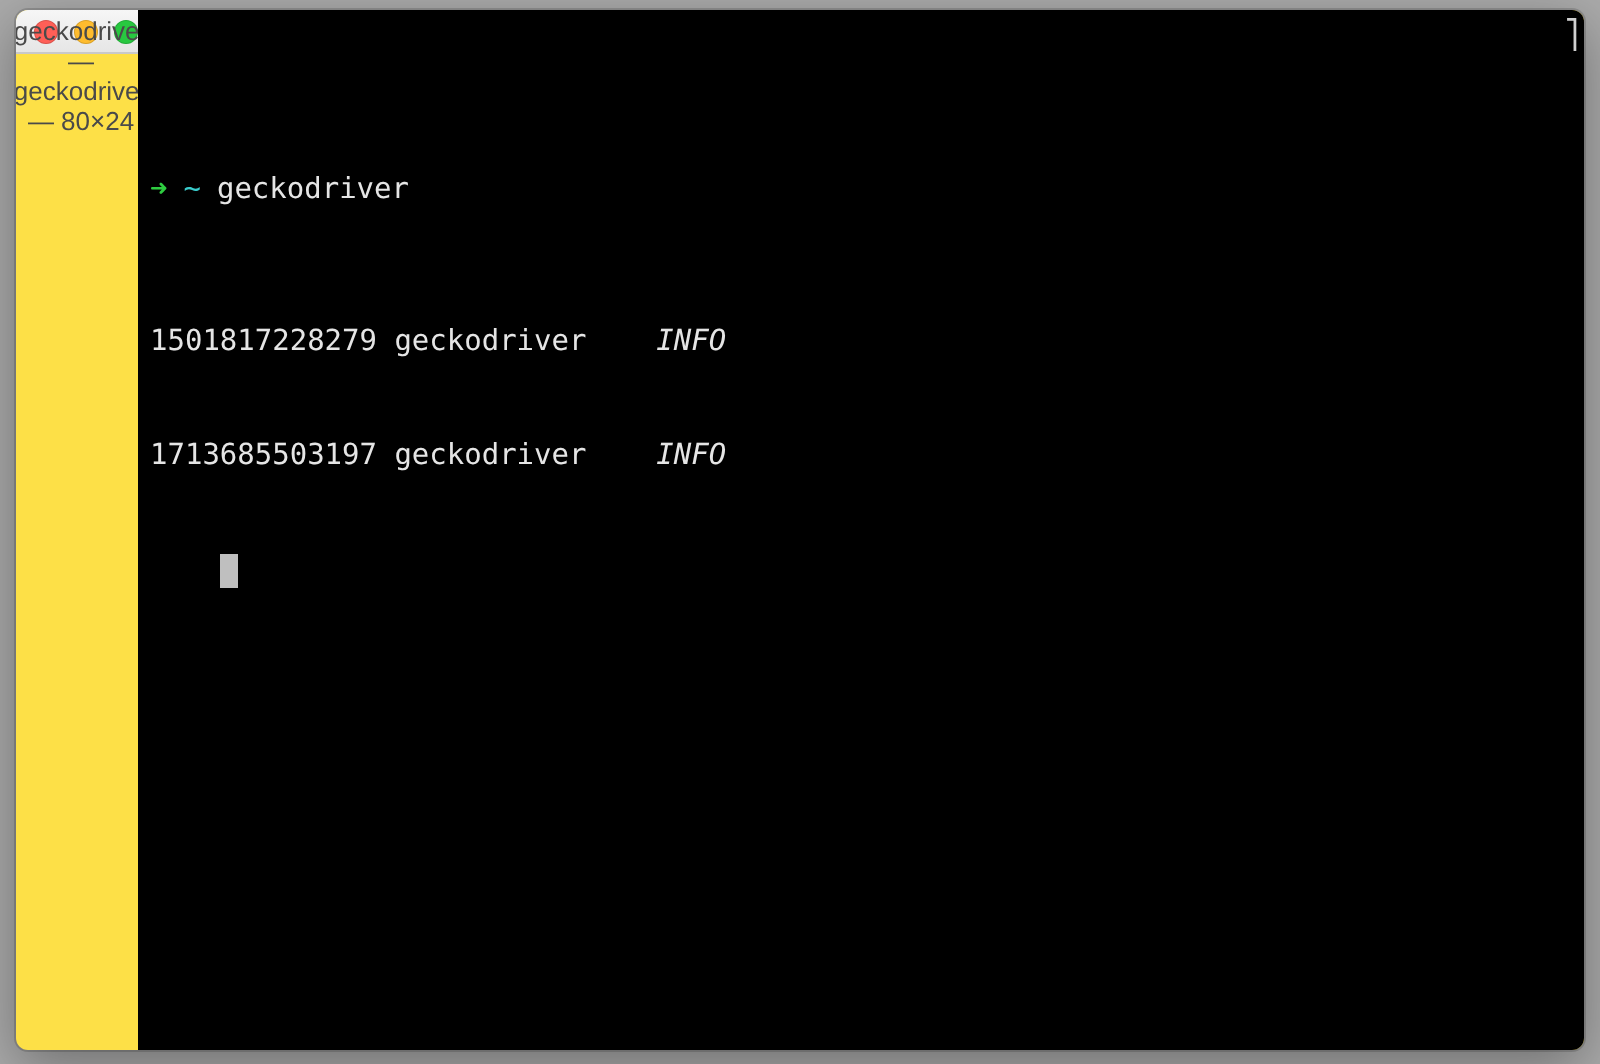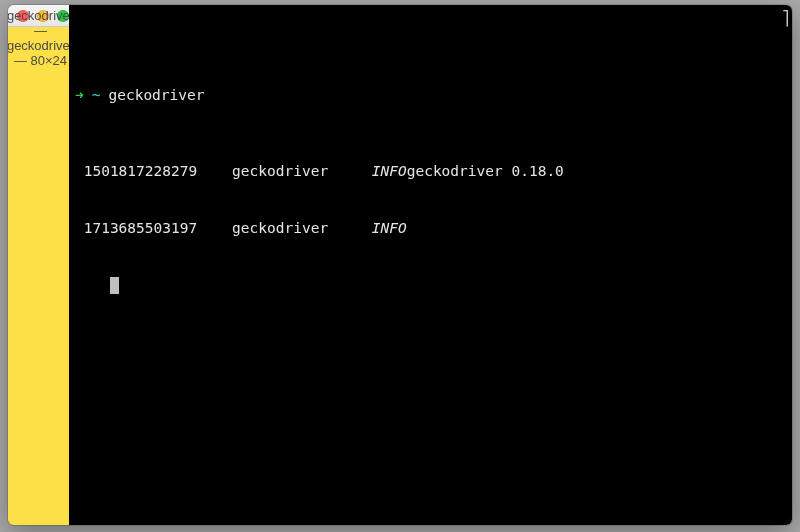--- a/index.html
+++ b/index.html
@@ -62,21 +62,21 @@
     padding: 5px 6px 6px 6px;
     white-space: pre;
     overflow: hidden;
     position: relative;
   }
   .prompt-line { display: flex; align-items: baseline; }
   .arrow { color: #2ecc40; font-weight: bold; margin-right: 8px; }
   .tilde { color: #39cccc; margin-right: 8px; }
   .cmd { color: #e5e5e5; }
   .logrow { display: flex; }
-  .col { white-space: pre; text-align: right; }
+  .col { white-space: pre; }
   .col.ts    { width: 14ch; }
   .col.comp  { width: 15ch; }
   .col.level { width: 9ch; font-style: italic; }
   .cursor {
     display: inline-block;
     width: 9px; height: 17px;
     background: #bfbfbf;
     vertical-align: text-bottom;
     margin-top: 1px;
   }
@@ -114,21 +114,20 @@
     <div class="prompt-line">
       <span class="arrow">➜</span>
       <span class="tilde">~</span>
       <span class="cmd">geckodriver</span>
     </div>
 
     <div class="logrow">
       <span class="col ts">1501817228279</span>
       <span class="col comp">geckodriver</span>
       <span class="col level">INFO</span>
-      <span class="col msg">geckodriver 0.18.0</span>
     </div>
     <div class="logrow">
       <span class="col ts">1713685503197</span>
       <span class="col comp">geckodriver</span>
       <span class="col level">INFO</span>
     </div>
 
     <span class="cursor"></span>
   </div>
 </div>

